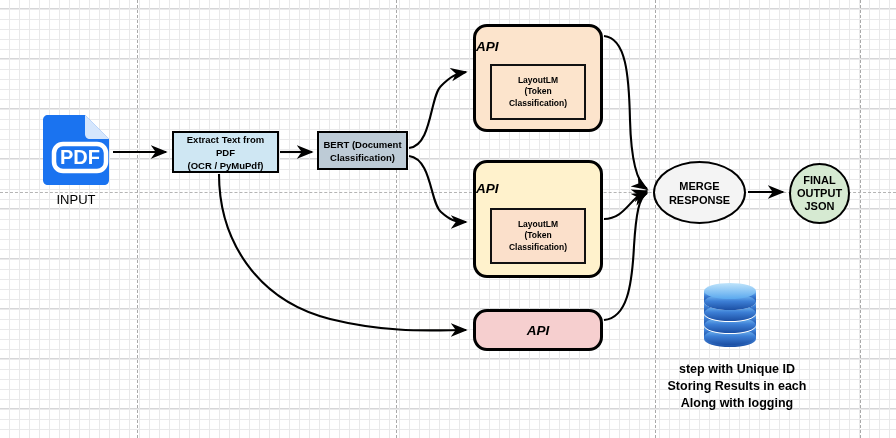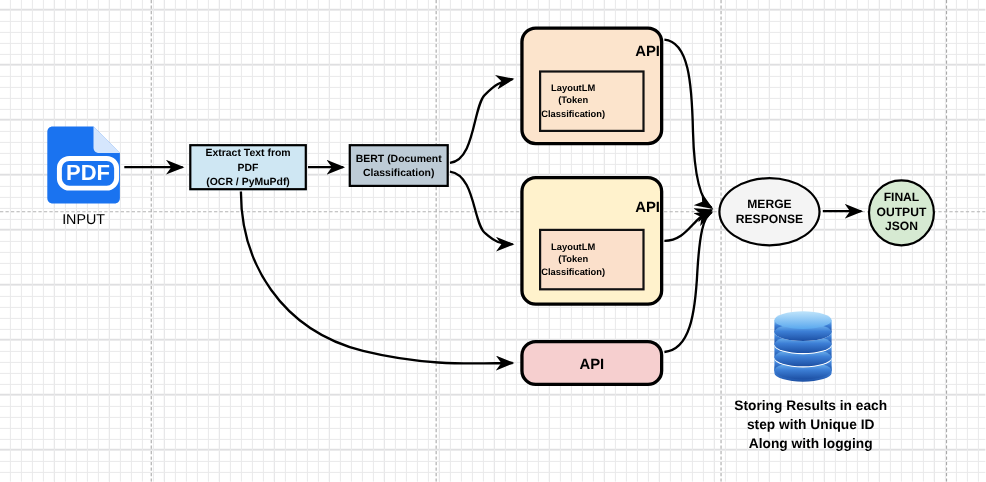--- a/index.html
+++ b/index.html
@@ -29,24 +29,24 @@
   .node{position:absolute;box-sizing:border-box;display:flex;align-items:center;
         justify-content:center;text-align:center;color:#000;font-weight:bold;}
 
   .rect{border:2.5px solid #000;}
   .extract{left:172px;top:131px;width:107px;height:42px;background:#cfe7f3;
            font-size:9.5px;line-height:13px;padding:0 4px;}
   .bert{left:317px;top:131px;width:91px;height:39px;background:#bdcbd6;
         font-size:9.5px;line-height:13px;padding:4px 3px;}
 
   .api{border:3px solid #000;border-radius:14px;display:block;}
-  .api .api-title{font-size:13.5px;font-weight:bold;text-align:right;}
+  .api .api-title{font-size:13.5px;font-weight:bold;text-align:left;font-style:italic;}
   .inner{border:2.5px solid #111;font-size:8.5px;line-height:11.5px;
          font-weight:bold;text-align:center;display:flex;align-items:center;
-         justify-content:flex-start;}
+         justify-content:center;}
 
   .api1{left:473px;top:24px;width:130px;height:108px;background:#fce4cc;padding-top:12px;}
   .api1 .inner{margin:10px auto 0;width:92px;height:52px;background:#fce4cc;}
   .api2{left:473px;top:160px;width:130px;height:118px;background:#fff2cc;padding-top:18px;}
   .api2 .inner{margin:12px auto 0;width:92px;height:52px;background:#fbe0cb;}
   .api3{left:473px;top:309px;width:130px;height:42px;background:#f6cfcf;
         display:flex;align-items:center;justify-content:center;}
 
   .ellipse{left:653px;top:161px;width:93px;height:63px;background:#f4f4f4;
            border:2.5px solid #000;border-radius:50%;font-size:11px;
@@ -179,18 +179,18 @@
       <rect x="4" y="20" width="52" height="12" fill="url(#dbg)"></rect>
       <ellipse cx="30" cy="32" rx="26" ry="8" fill="url(#dbg)"></ellipse>
       <ellipse cx="30" cy="21" rx="26" ry="8" fill="#ffffff"></ellipse>
       <rect x="4" y="10" width="52" height="11" fill="url(#dbg)"></rect>
       <ellipse cx="30" cy="21" rx="26" ry="8" fill="url(#dbg)"></ellipse>
       <ellipse cx="30" cy="10" rx="26" ry="8" fill="url(#dbtop)"></ellipse>
     </g>
   </svg>
 
   <div class="db-caption">
+    <div>step with Unique ID</div>
     <div>Storing Results in each</div>
-    <div>step with Unique ID</div>
     <div>Along with logging</div>
   </div>
 
 </div>
 
 </body></html>

